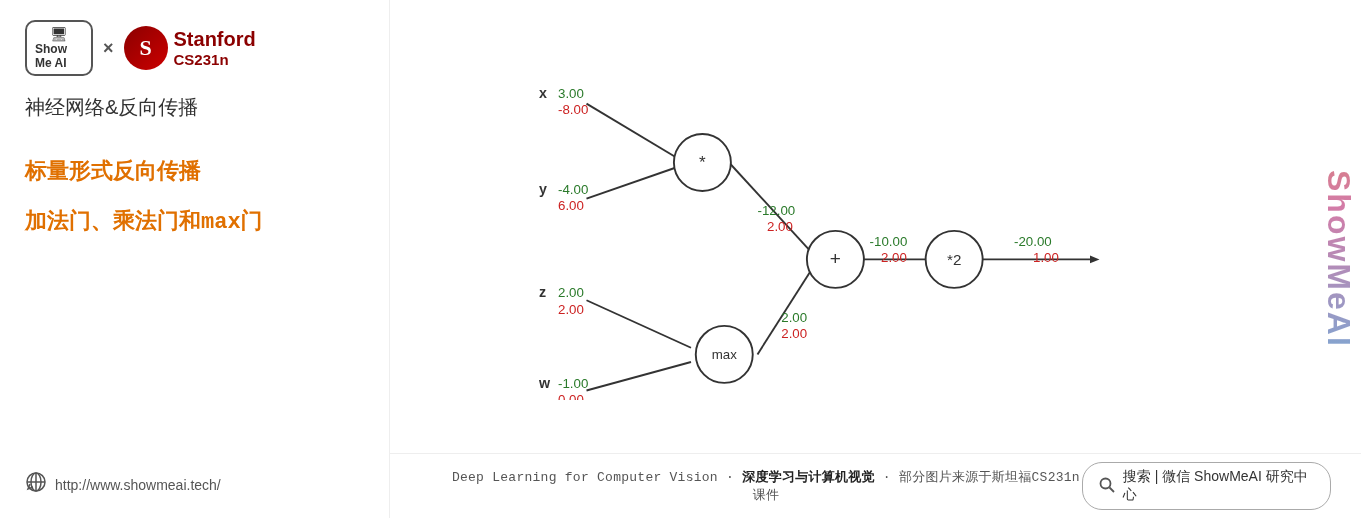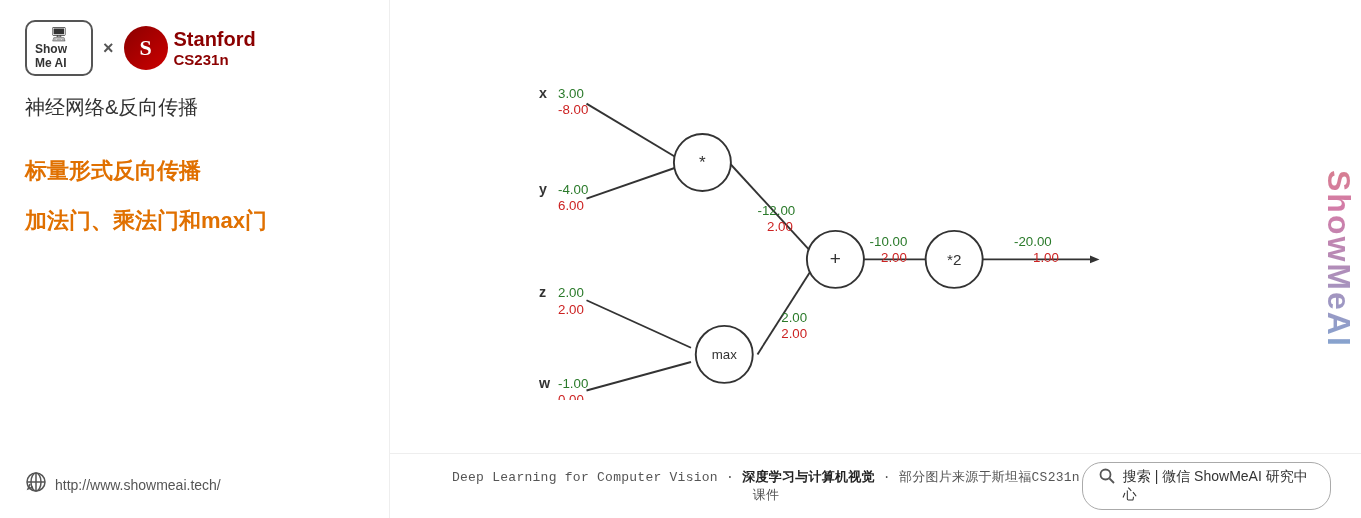--- a/index.html
+++ b/index.html
@@ -113,20 +113,21 @@
       font-weight: bold;
       margin-bottom: 20px;
       line-height: 1.3;
     }
 
     .title-sub {
       color: #e07000;
       font-size: 22px;
       font-weight: bold;
       margin-bottom: 30px;
+      font-family: Liberation Mono, monospace;
     }
 
     .website-row {
       display: flex;
       align-items: center;
       gap: 8px;
       margin-top: auto;
     }
 
     .website-icon {
@@ -176,21 +177,21 @@
       text-align: center;
     }
 
     .footer-text .bold-part {
       font-weight: bold;
       color: #222;
     }
 
     .search-box {
       display: flex;
-      align-items: flex-start;
+      align-items: center;
       gap: 8px;
       border: 1.5px solid #aaa;
       border-radius: 20px;
       padding: 5px 16px;
       font-size: 14px;
       color: #333;
     }
 
     
     .watermark {

